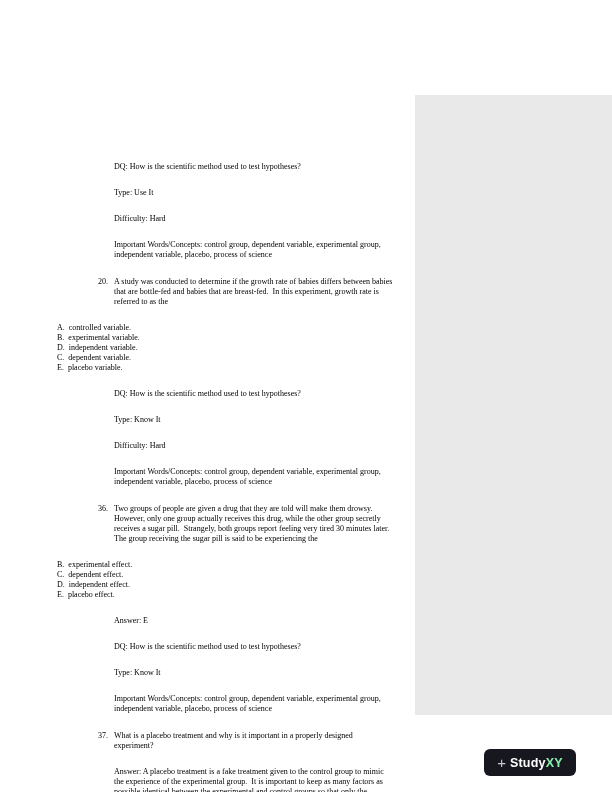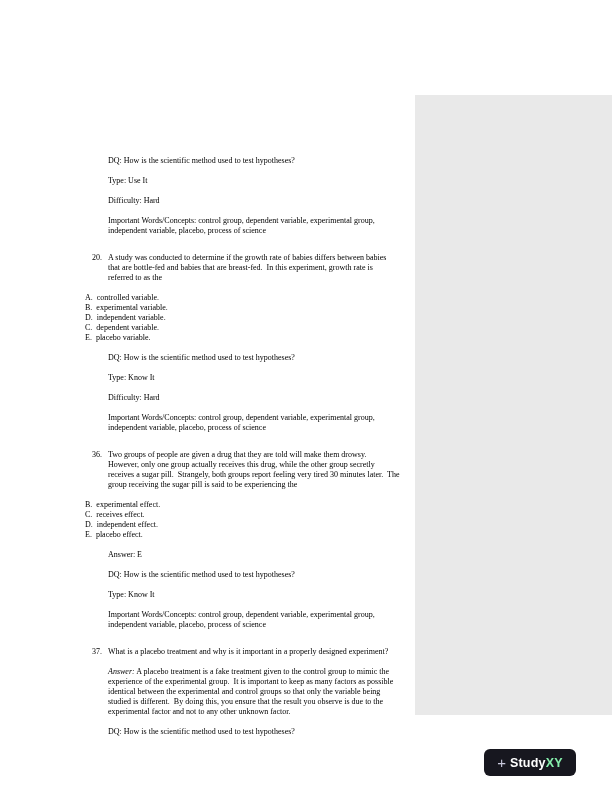--- a/index.html
+++ b/index.html
@@ -21,29 +21,29 @@
     background: #e9e9e9;
   }
   .content {
     position: absolute;
     left: 57px; top: 146px;
     width: 353px;
     font-size: 8px;
     line-height: 10px;
     color: #000000;
   }
-  .content p { margin: 10px; white-space: pre-wrap; padding-left: 41px; }
+  .content p { margin: 16px; white-space: pre-wrap; padding-left: 41px; }
   .content .choice { white-space: pre-wrap; }
   .qblock { margin-top: 17px; }
   .stem { padding-left: 16px; text-indent: -16px; }
   .qnum { display: inline-block; width: 16px; text-indent: 0; }
-  .choice { margin-left: 28px; }
+  .choice { }
   .ansblock { margin-left: 16px; margin-top: 10px; }
   .final-dq { margin-top: 19px; }
-  .ans-label { font-style: italic; }
+  .ans-label { }
   .logo {
     position: absolute;
     left: 484px; top: 749px;
     width: 92px; height: 27px;
     background: #17171f;
     border-radius: 6px;
     display: flex;
     align-items: center;
     justify-content: center;
     gap: 4px;
@@ -88,21 +88,21 @@
       <div class="choice">E.  placebo variable.</div>
       <p>DQ: How is the scientific method used to test hypotheses?</p>
       <p>Type: Know It</p>
       <p>Difficulty: Hard</p>
       <p>Important Words/Concepts: control group, dependent variable, experimental group, independent variable, placebo, process of science</p>
     </div>
 
     <div class="qblock">
       <p class="stem"><span class="qnum">36.</span><span>Two groups of people are given a drug that they are told will make them drowsy.  However, only one group actually receives this drug, while the other group secretly receives a sugar pill.  Strangely, both groups report feeling very tired 30 minutes later.  The group receiving the sugar pill is said to be experiencing the</span></p>
       <div class="choice">B.  experimental effect.</div>
-      <div class="choice">C.  receives effect.</div>
+      <div class="choice">C.  dependent effect.</div>
       <div class="choice">D.  independent effect.</div>
       <div class="choice">E.  placebo effect.</div>
       <p>Answer: E</p>
       <p>DQ: How is the scientific method used to test hypotheses?</p>
       <p>Type: Know It</p>
       <p>Important Words/Concepts: control group, dependent variable, experimental group, independent variable, placebo, process of science</p>
     </div>
 
     <div class="qblock">
       <p class="stem"><span class="qnum">37.</span><span>What is a placebo treatment and why is it important in a properly designed experiment?</span></p>

